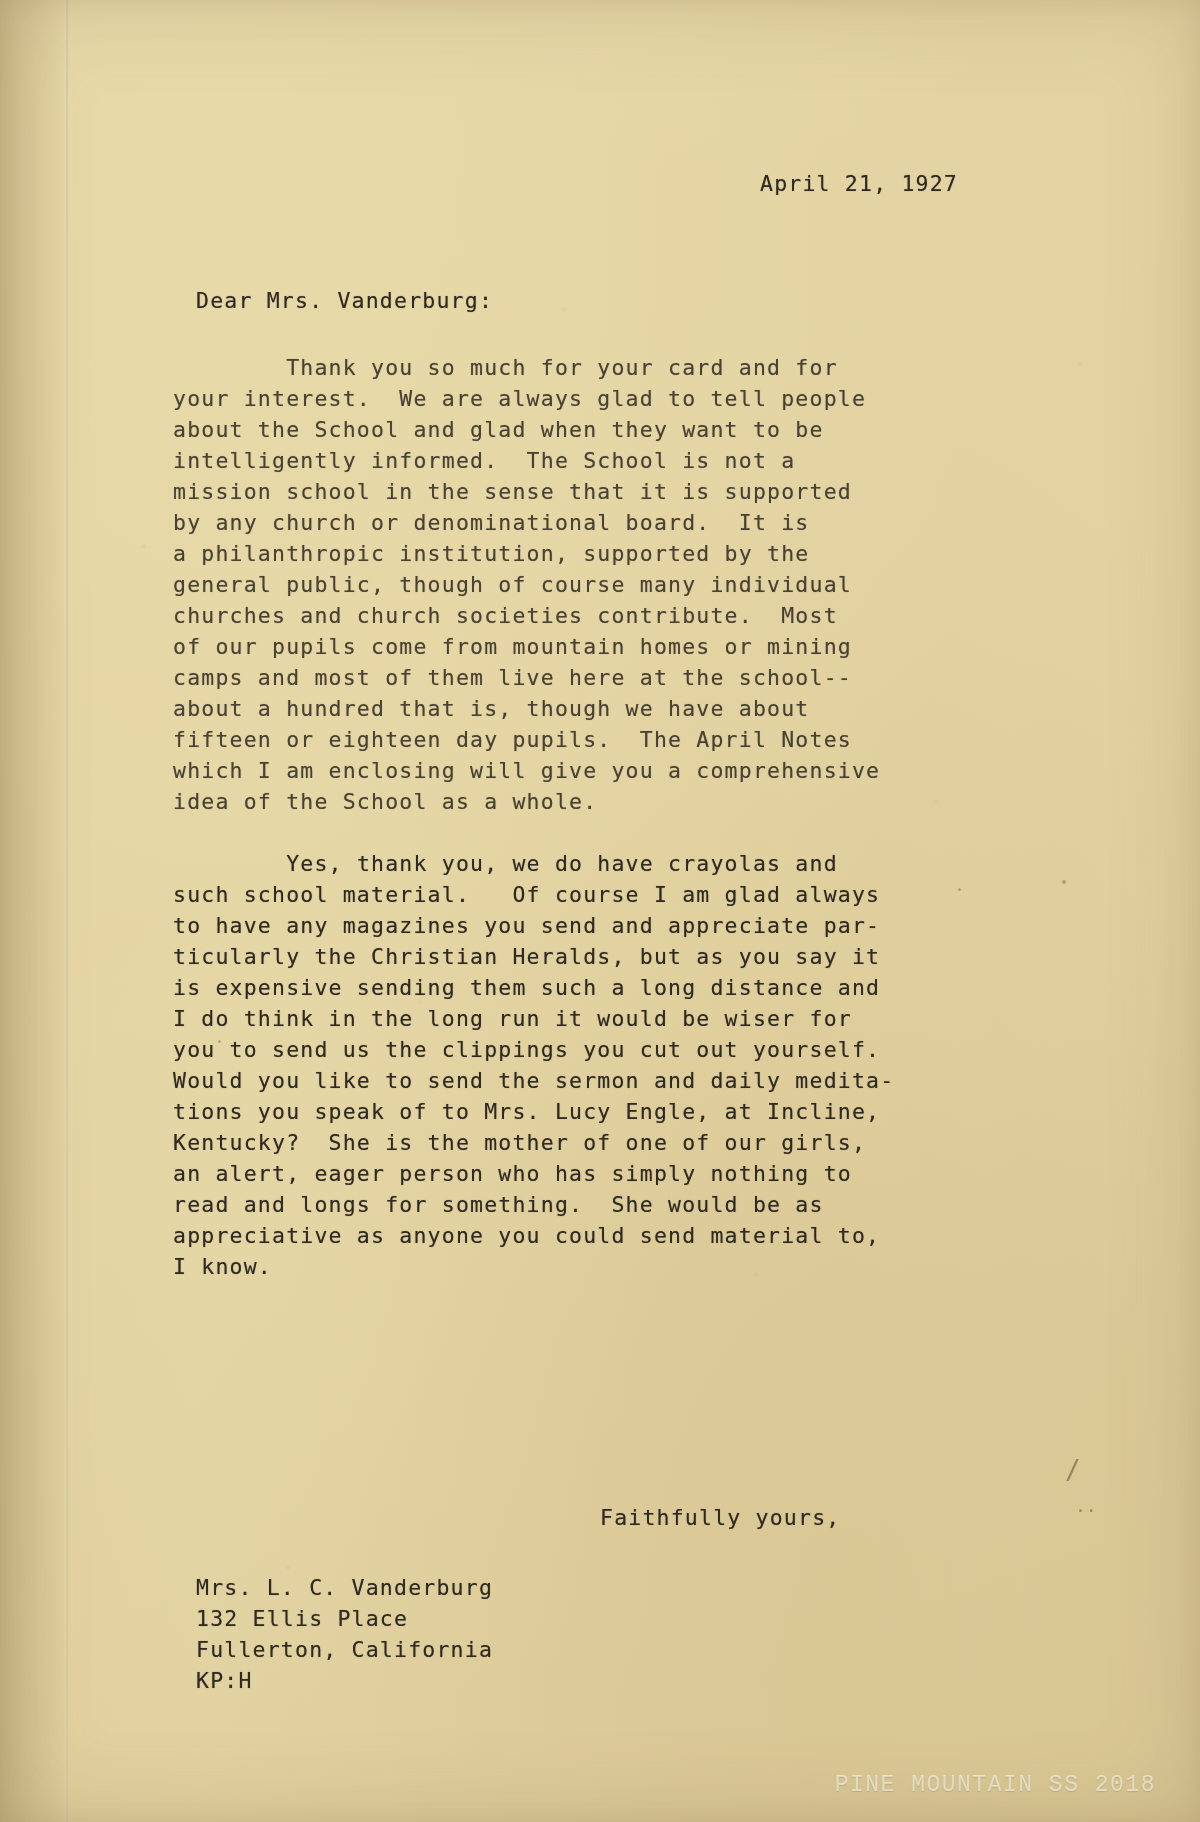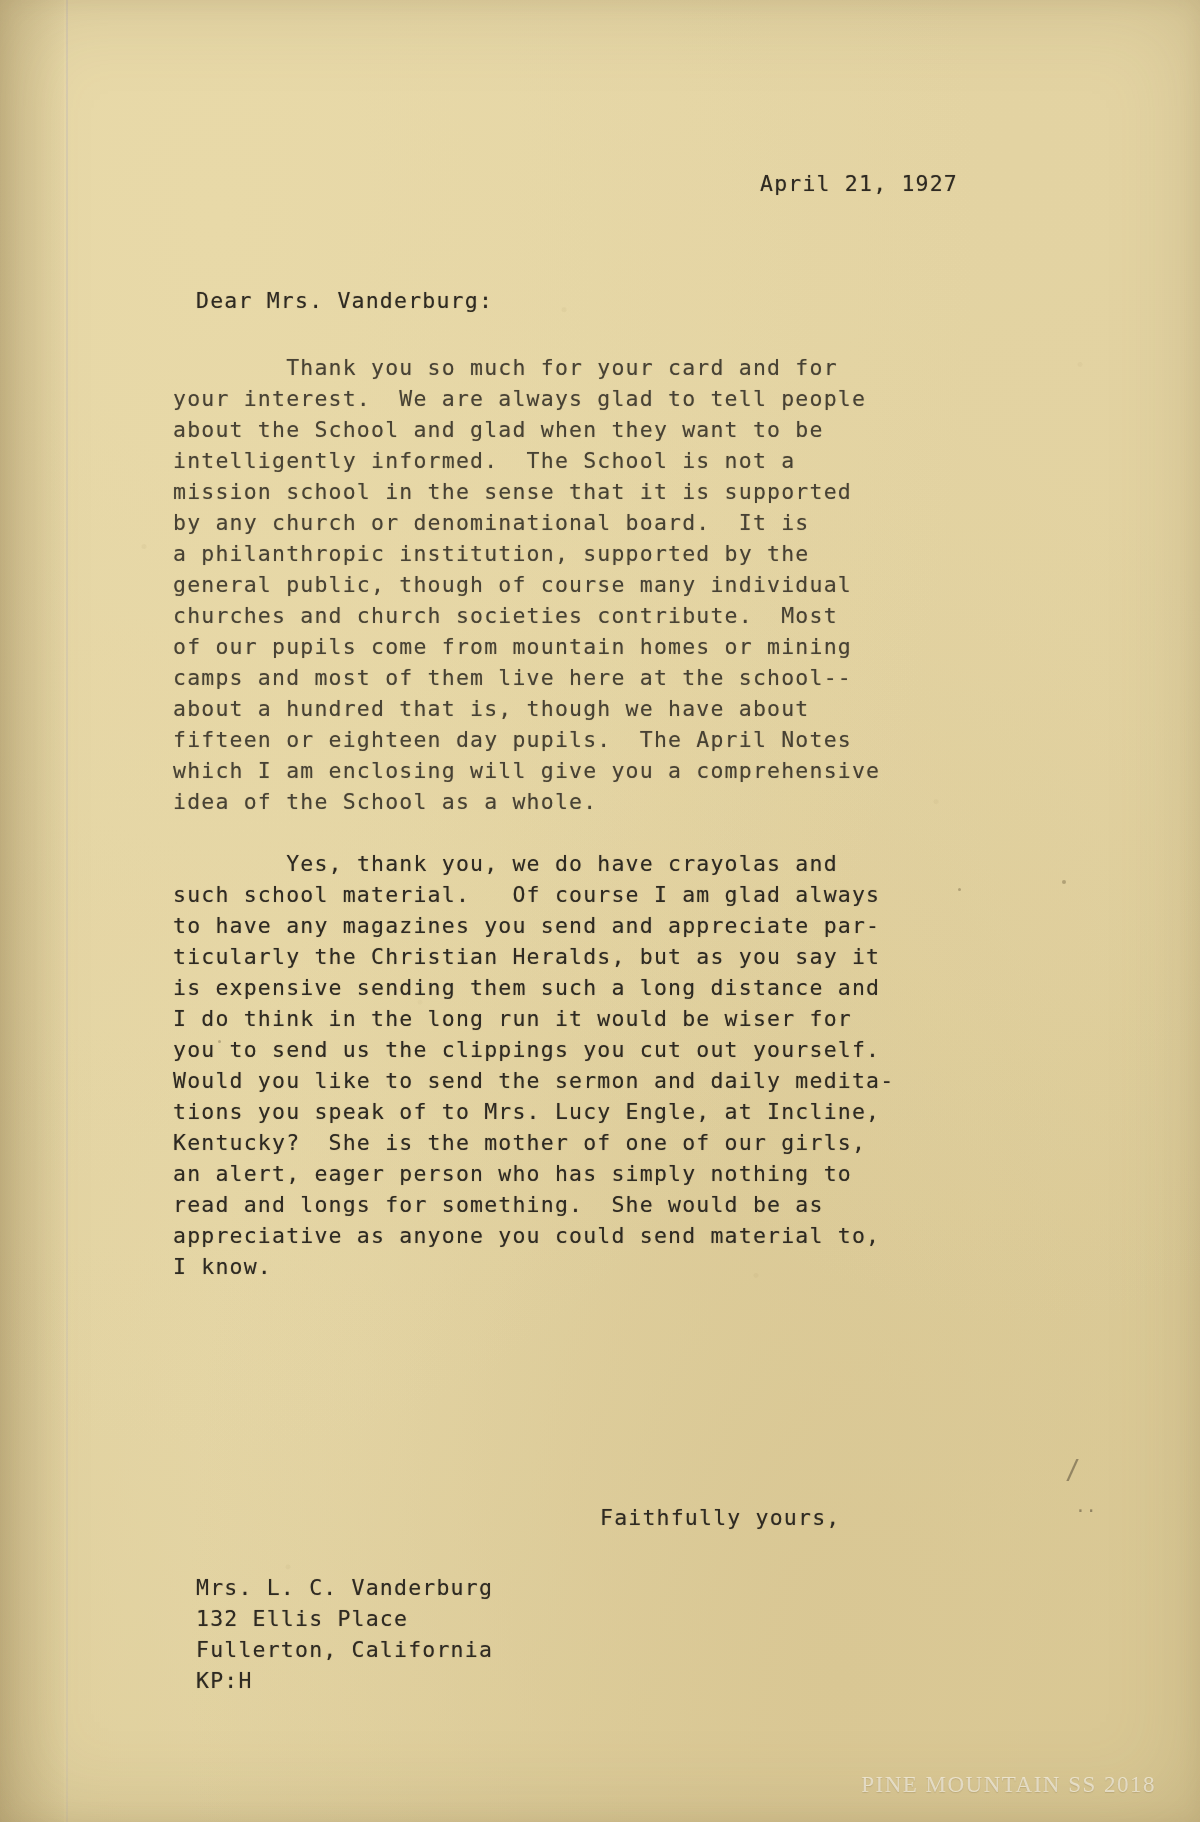--- a/index.html
+++ b/index.html
@@ -99,21 +99,21 @@
   }
 
   
   .fade-1 { opacity: .86; }
 
   .watermark {
     position: absolute;
     right: 44px;
     bottom: 24px;
     color: rgba(255,255,255,0.55);
-    font-family: Liberation Serif, serif;
+    font-family: Liberation Mono, monospace;
     font-size: 23px;
     letter-spacing: 1.5px;
     text-shadow: 0 1px 1px rgba(120,100,60,0.25);
   }
   .speck {
     position: absolute;
     background: rgba(90,75,45,0.35);
     border-radius: 50%;
     pointer-events: none;
   }

